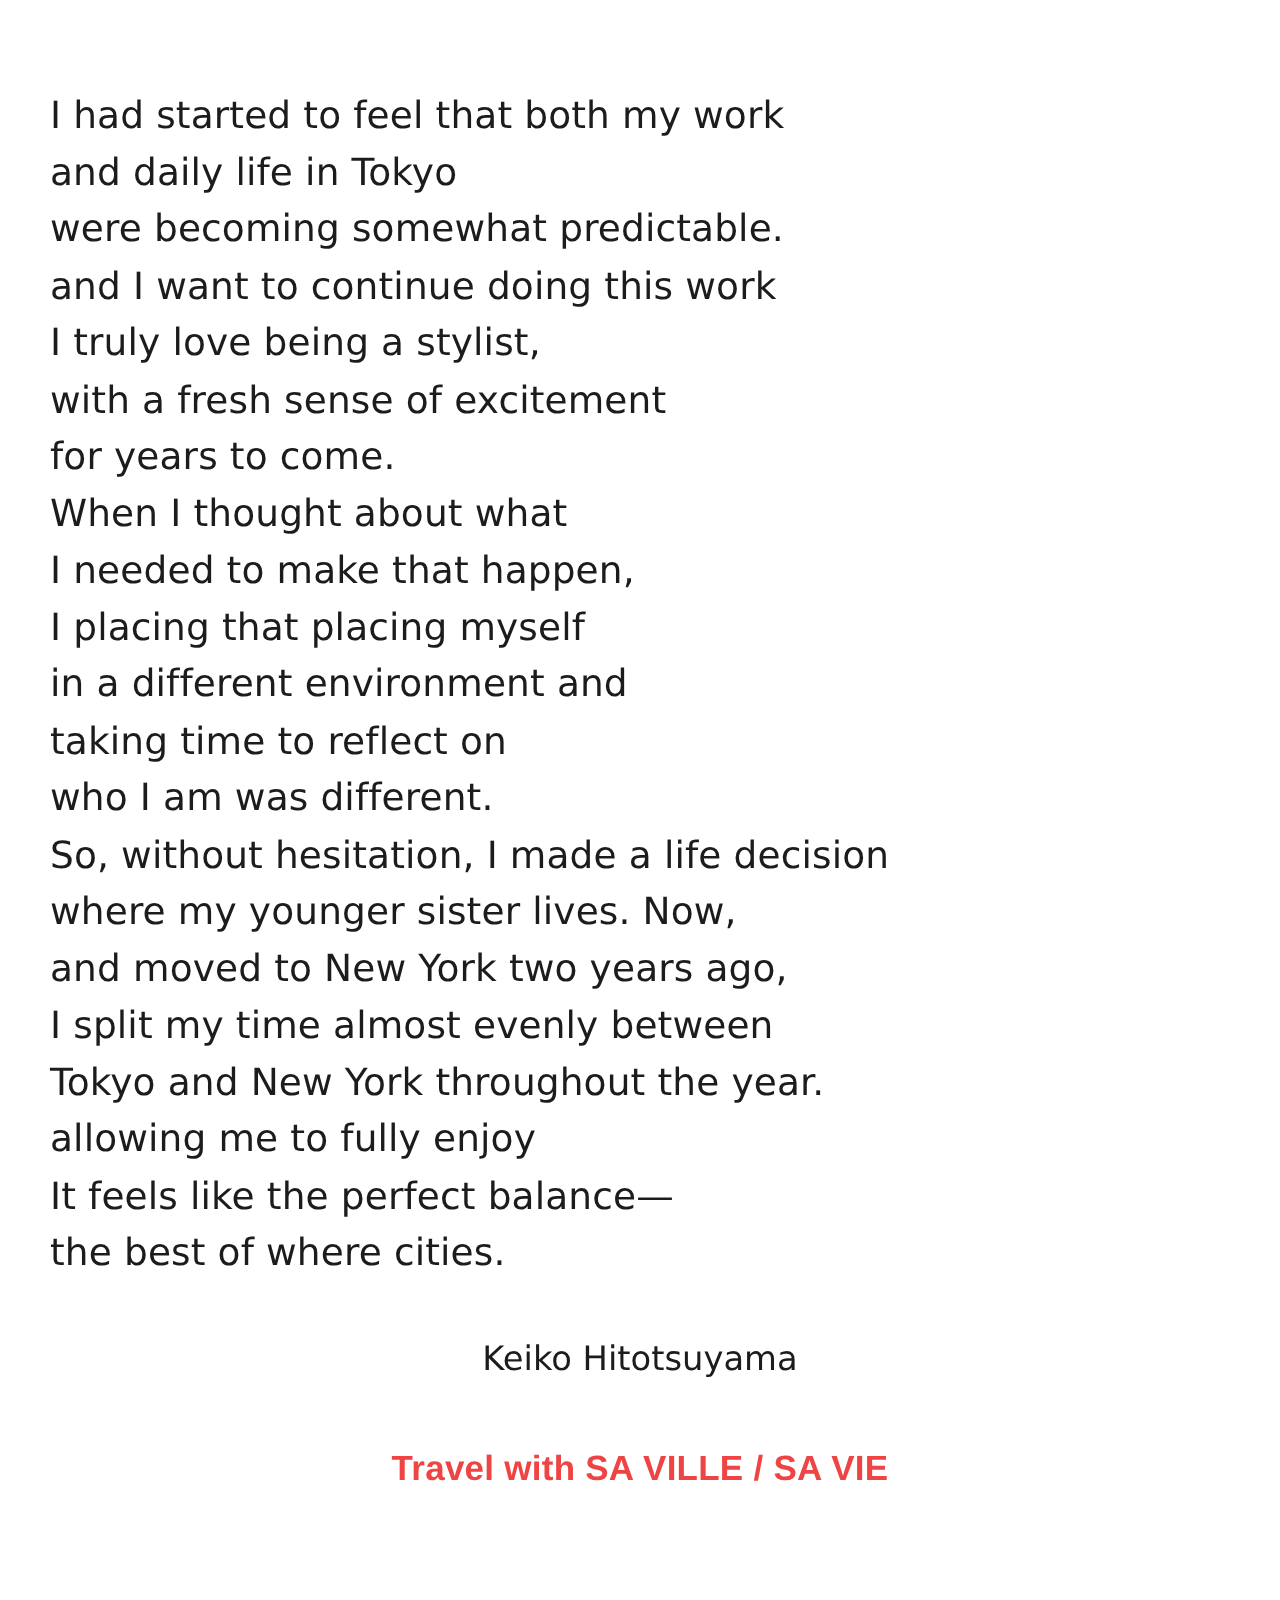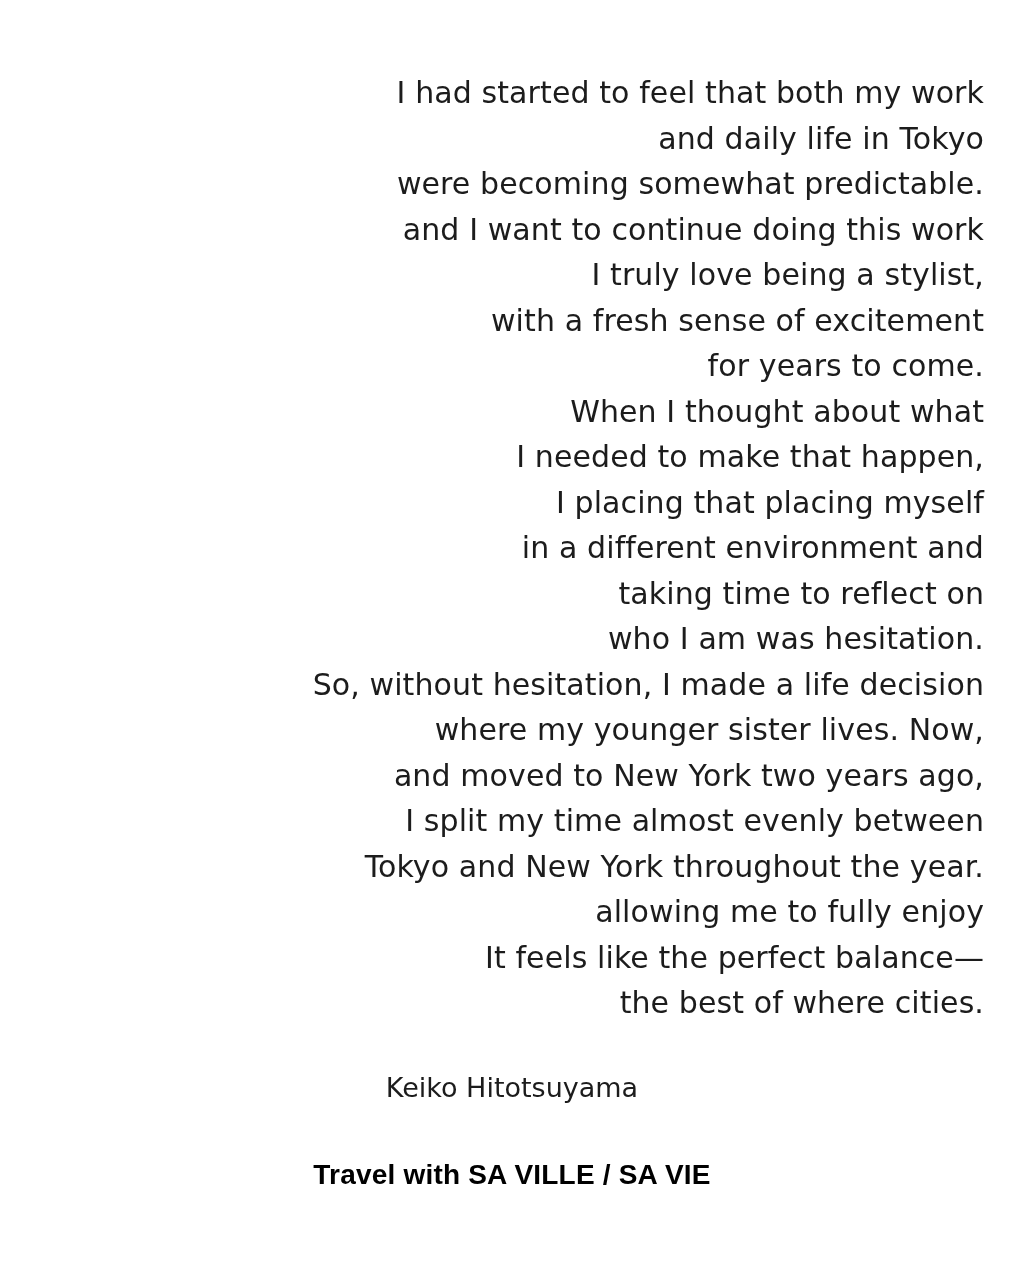--- a/index.html
+++ b/index.html
@@ -18,21 +18,21 @@
     width: 1024px;
     height: 1280px;
     box-sizing: border-box;
     padding: 70px 40px 40px 40px;
     display: flex;
     flex-direction: column;
     align-items: center;
   }
   .quote-block {
     width: 100%;
-    text-align: right;
+    text-align: left;
     font-size: 30px;
     line-height: 45.5px;
     color: #1c1c1c;
     letter-spacing: 0.1px;
     font-weight: 400;
   }
   .quote-line {
     display: block;
     white-space: pre;
   }
@@ -43,21 +43,21 @@
     line-height: 40px;
     color: #1c1c1c;
     font-weight: 400;
   }
   .footer {
     margin-top: 48px;
     text-align: right;
     font-size: 28px;
     line-height: 38px;
     font-weight: 700;
-    color: #000000;
+    color: #ef4444;
     font-family: "Liberation Sans", sans-serif;
     letter-spacing: 0.2px;
   }
 </style>
 </head>
 <body>
 
 <div class="page">
 
   <div class="quote-block">
@@ -66,21 +66,21 @@
     <span class="quote-line">were becoming somewhat predictable.</span>
     <span class="quote-line">and I want to continue doing this work</span>
     <span class="quote-line">I truly love being a stylist,</span>
     <span class="quote-line">with a fresh sense of excitement</span>
     <span class="quote-line">for years to come.</span>
     <span class="quote-line">When I thought about what</span>
     <span class="quote-line">I needed to make that happen,</span>
     <span class="quote-line">I placing that placing myself</span>
     <span class="quote-line">in a different environment and</span>
     <span class="quote-line">taking time to reflect on</span>
-    <span class="quote-line">who I am was hesitation.</span>
+    <span class="quote-line">who I am was different.</span>
     <span class="quote-line">So, without hesitation, I made a life decision</span>
     <span class="quote-line">where my younger sister lives. Now,</span>
     <span class="quote-line">and moved to New York two years ago,</span>
     <span class="quote-line">I split my time almost evenly between</span>
     <span class="quote-line">Tokyo and New York throughout the year.</span>
     <span class="quote-line">allowing me to fully enjoy</span>
     <span class="quote-line">It feels like the perfect balance—</span>
     <span class="quote-line">the best of where cities.</span>
   </div>
 

